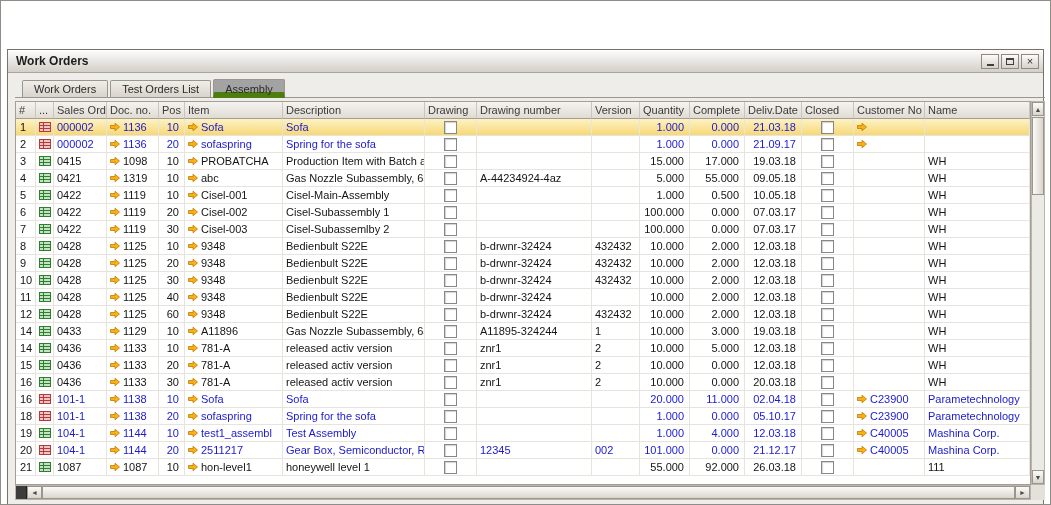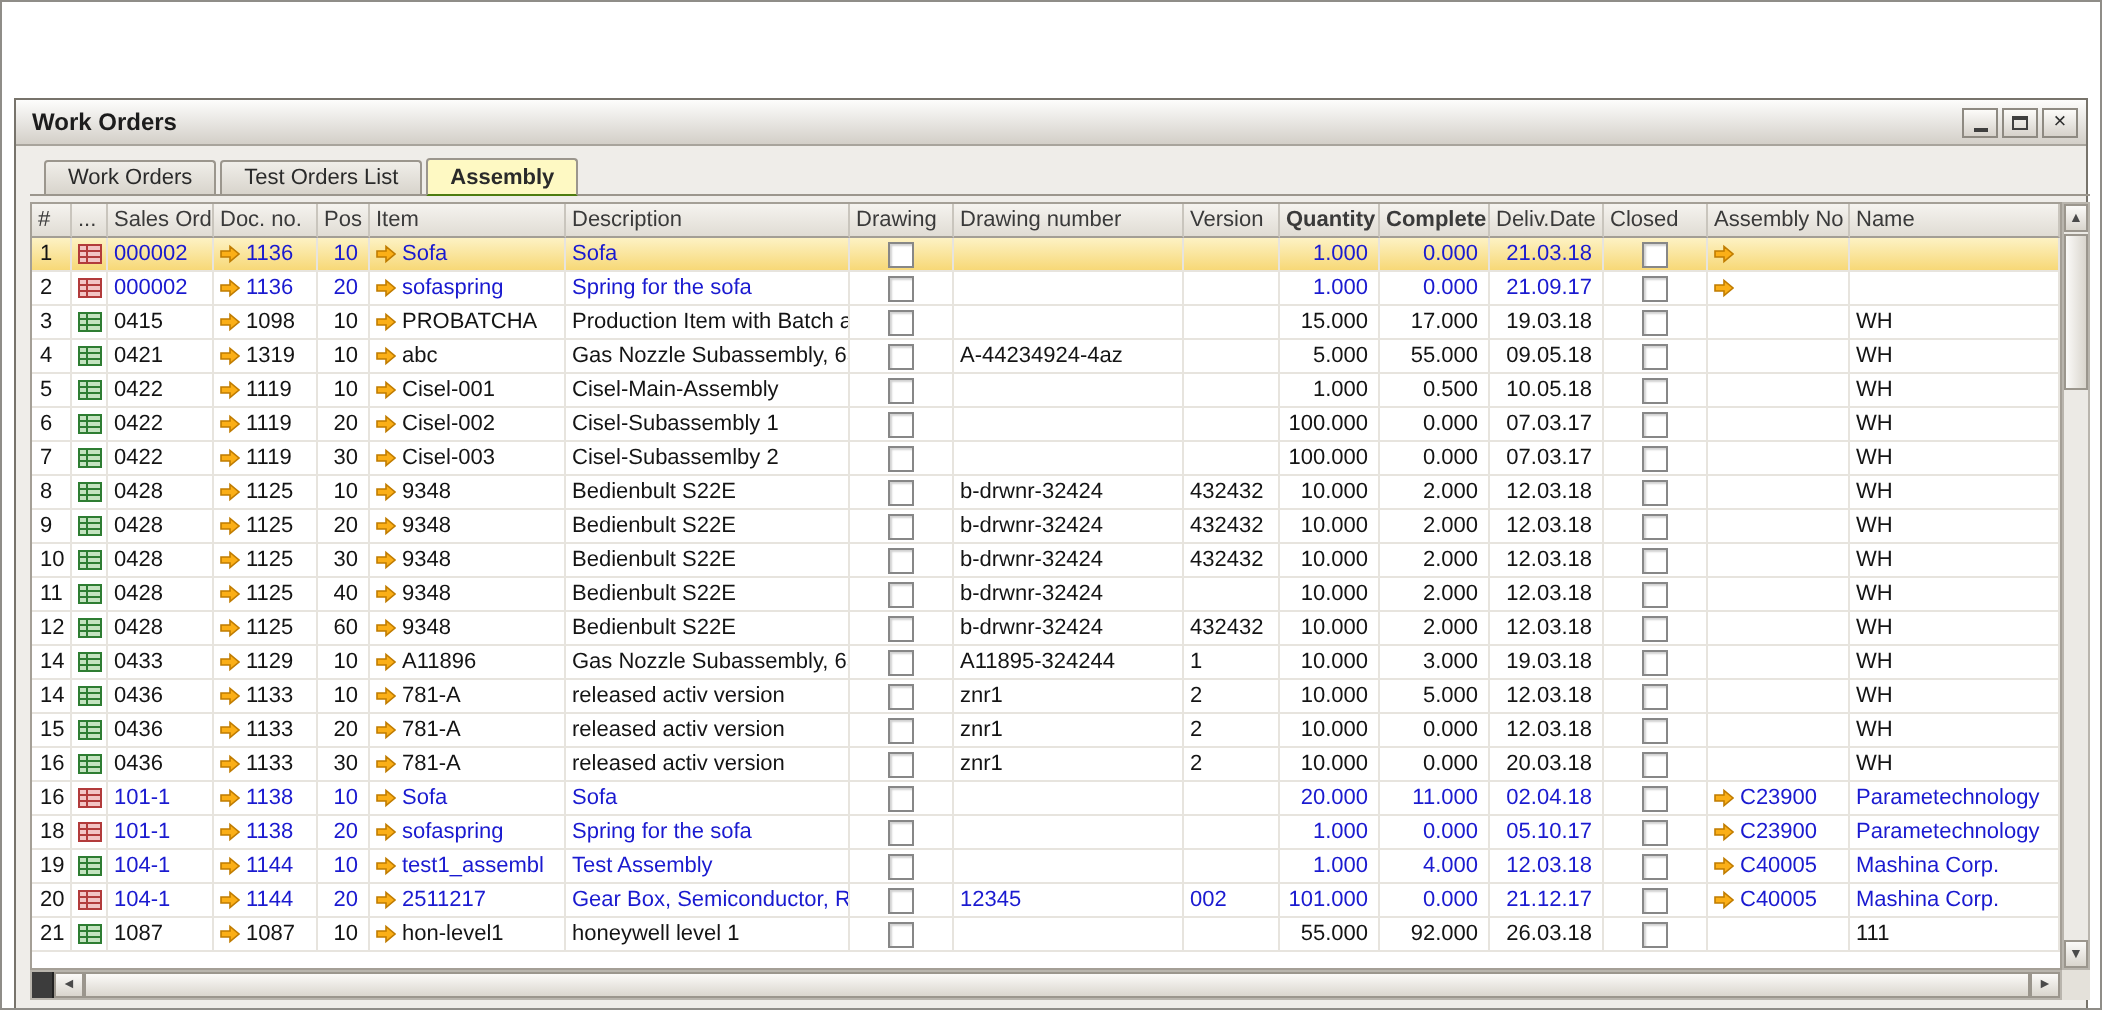--- a/index.html
+++ b/index.html
@@ -36,40 +36,40 @@
     border-bottom:1px solid #9b968d;box-sizing:border-box;
     display:flex;align-items:flex-end;padding-left:7px;
   }
   .tab{
     height:17px;line-height:16px;padding:0 11px;font-size:11px;color:#2a2a2a;
     background:linear-gradient(#f0eee9,#d8d4cc);
     border:1px solid #9b968d;border-bottom:none;border-radius:2px 2px 0 0;
     margin-right:2px;box-sizing:border-box;white-space:nowrap;cursor:default;
   }
   .tab.active{
-    background:#fef9c3;font-weight:bold;height:19px;line-height:18px;
-    position:relative;z-index:2;margin-bottom:-1px;border-bottom:1px solid #4d7c0f;
+    background:#a3a3a3;font-weight:normal;height:19px;line-height:18px;
+    position:relative;z-index:2;margin-bottom:-1px;border-bottom:6px solid #4d7c0f;
   }
   
   .gridwrap{
     position:absolute;left:7px;top:51px;width:1016px;height:384px;
     background:#ffffff;border:1px solid #a49f96;box-sizing:border-box;overflow:hidden;
   }
   .tbl{
     display:grid;
     grid-template-columns:20px 18px 53px 52px 26px 98px 142px 52px 115px 48px 50px 55px 57px 52px 71px minmax(0,1fr);
     font-size:11px;
   }
   .h{
     height:17px;line-height:16px;box-sizing:border-box;
     background:linear-gradient(#f5f3ef,#e0dcd4);
     border-right:1px solid #c9c5bd;border-bottom:1px solid #a39e95;
     color:#3a3a3a;padding:0 3px;overflow:hidden;white-space:nowrap;cursor:default;
   }
-  .h.r{text-align:right;padding-right:5px;font-weight:bold;}
+  .h.r{text-align:right;padding-right:5px;}
   .row{display:contents;}
   .c{
     height:17px;line-height:16px;box-sizing:border-box;
     border-right:1px solid #e7e4de;border-bottom:1px solid #e7e4de;
     overflow:hidden;white-space:nowrap;color:#141414;background:#fff;
     padding:0 3px;cursor:default;
   }
   .c.num{padding-left:4px;}
   .c.r{text-align:right;padding-right:5px;}
   .c.ctr{display:flex;align-items:center;justify-content:center;padding:0;}
@@ -161,21 +161,21 @@
         <div class="h">Pos</div>
         <div class="h">Item</div>
         <div class="h">Description</div>
         <div class="h">Drawing</div>
         <div class="h">Drawing number</div>
         <div class="h">Version</div>
         <div class="h r">Quantity</div>
         <div class="h r">Complete</div>
         <div class="h">Deliv.Date</div>
         <div class="h">Closed</div>
-        <div class="h">Assembly No</div>
+        <div class="h">Customer No</div>
         <div class="h">Name</div>
         <div class="row link sel"><div class="c num">1</div><div class="c icn">
             <span style="display:inline-flex">
               <svg width="12" height="12" viewBox="0 0 12 12">
                 <rect x="0.5" y="1.5" width="11" height="9" fill="#f2c4c4" stroke="#b23b3b"></rect>
                 <line x1="0.5" y1="4.5" x2="11.5" y2="4.5" stroke="#b23b3b"></line>
                 <line x1="0.5" y1="7.5" x2="11.5" y2="7.5" stroke="#b23b3b"></line>
                 <line x1="4.5" y1="1.5" x2="4.5" y2="10.5" stroke="#b23b3b"></line>
               </svg>
             </span>

